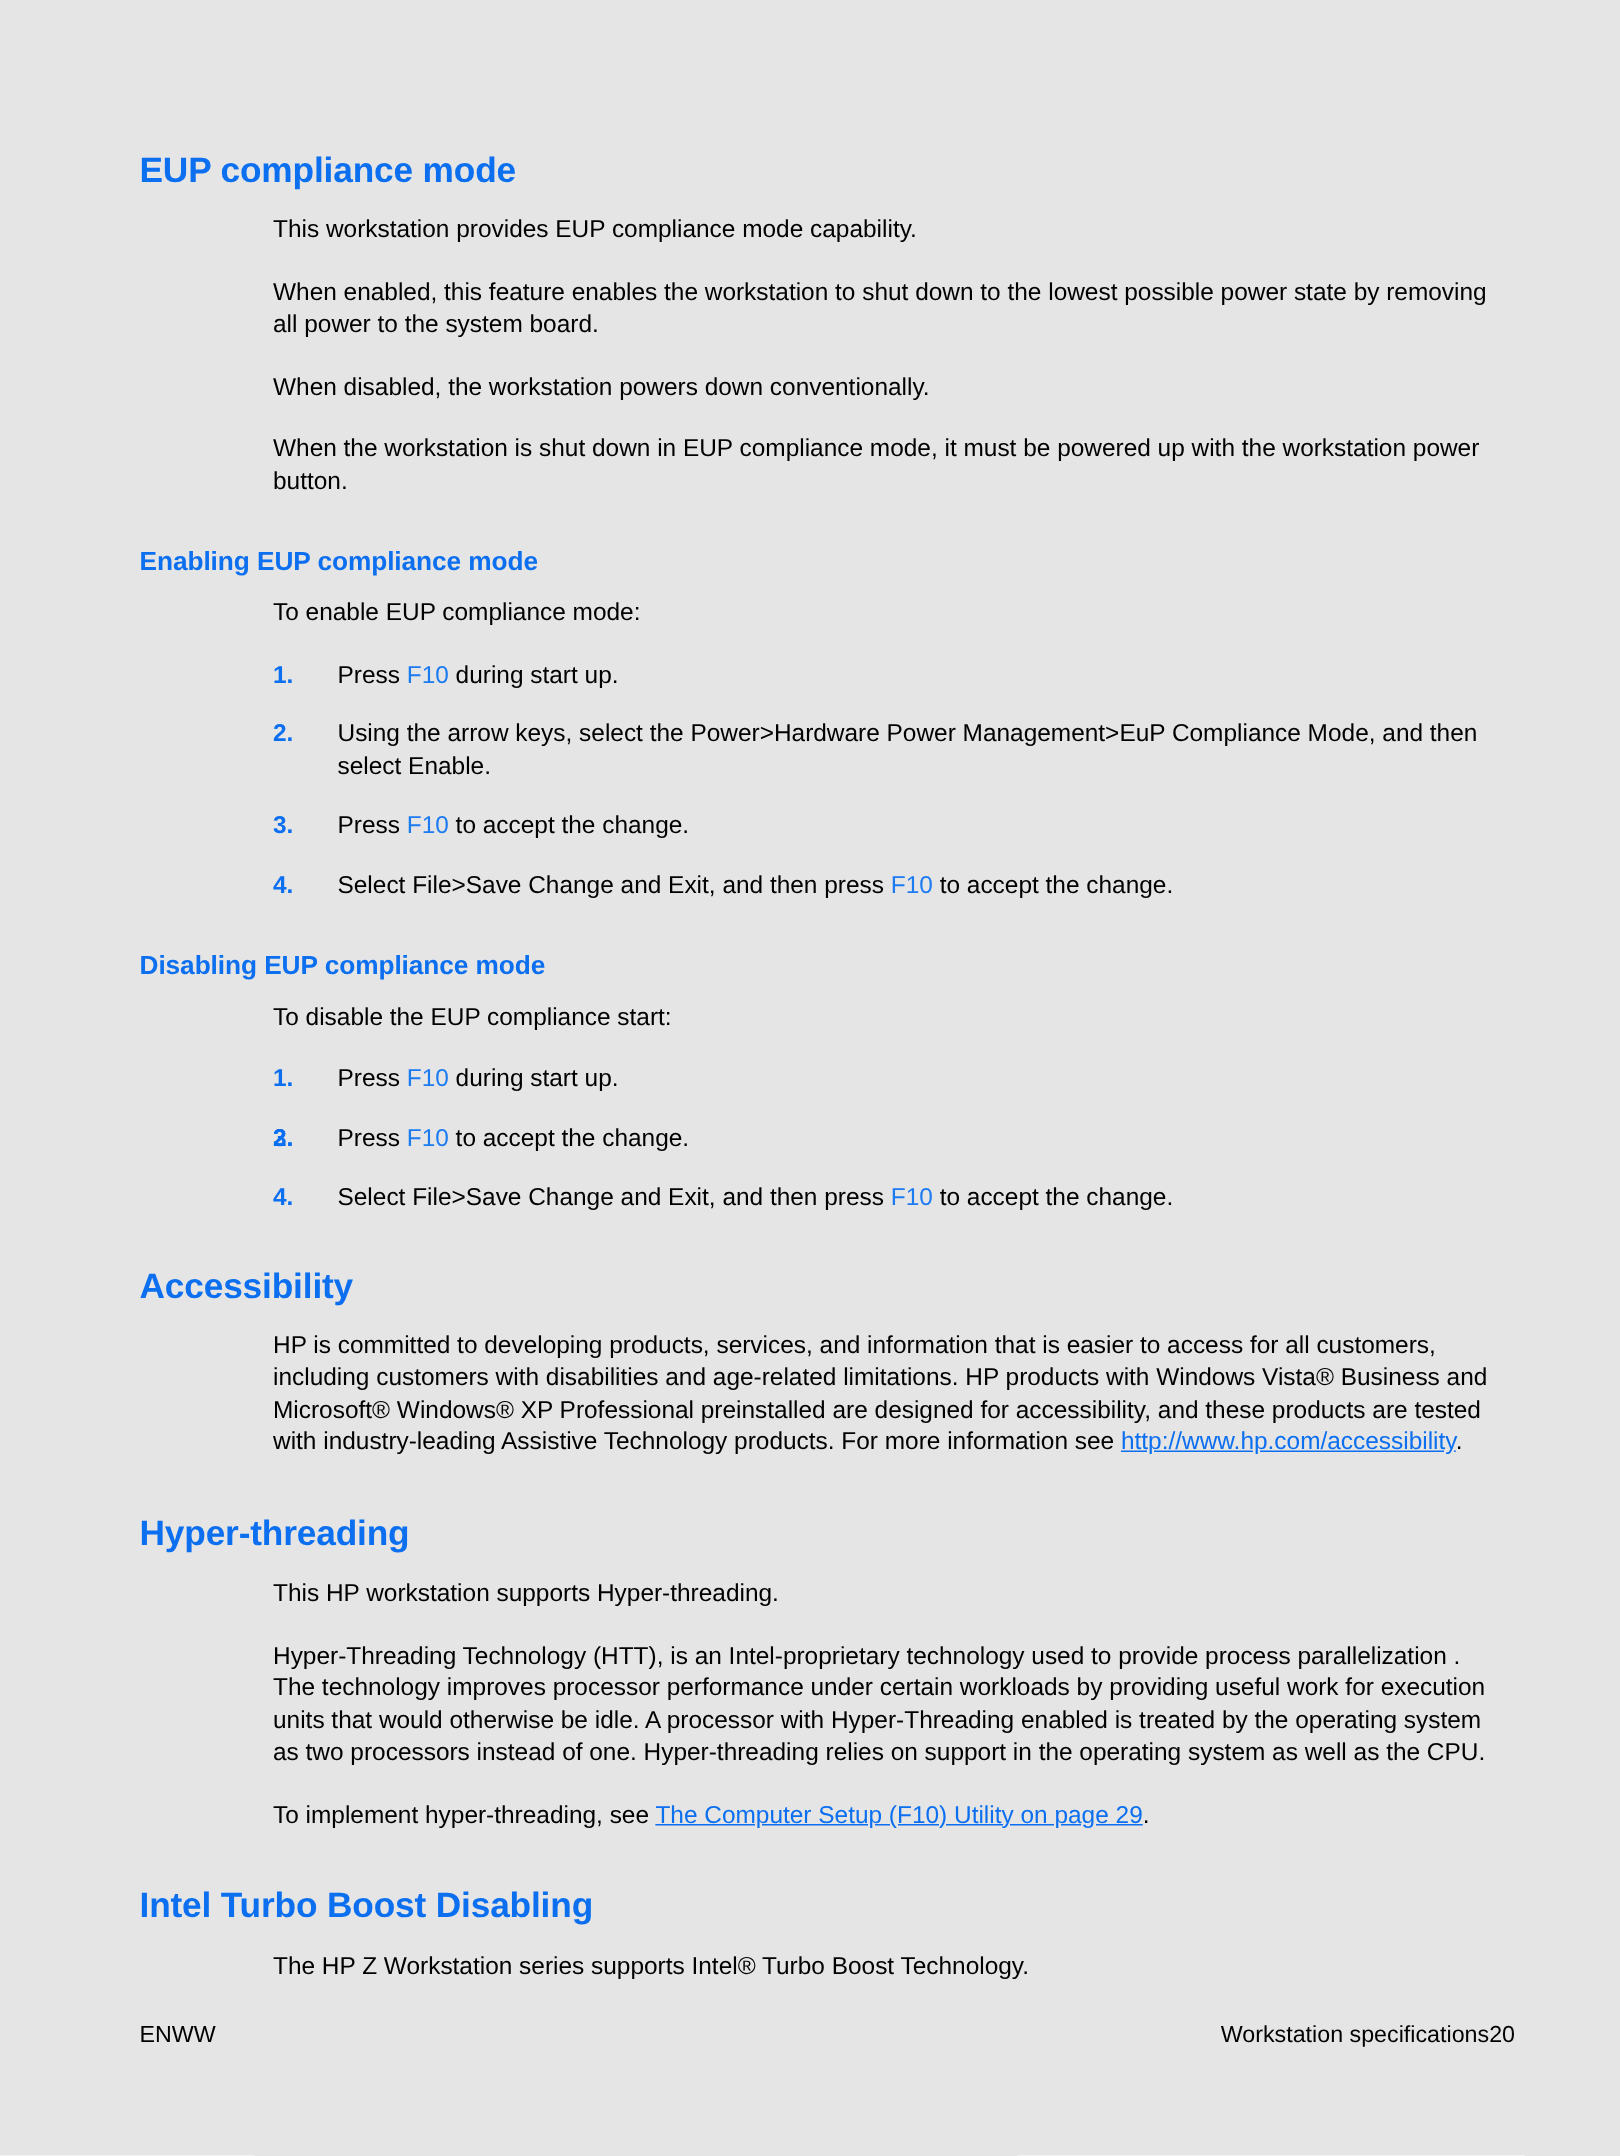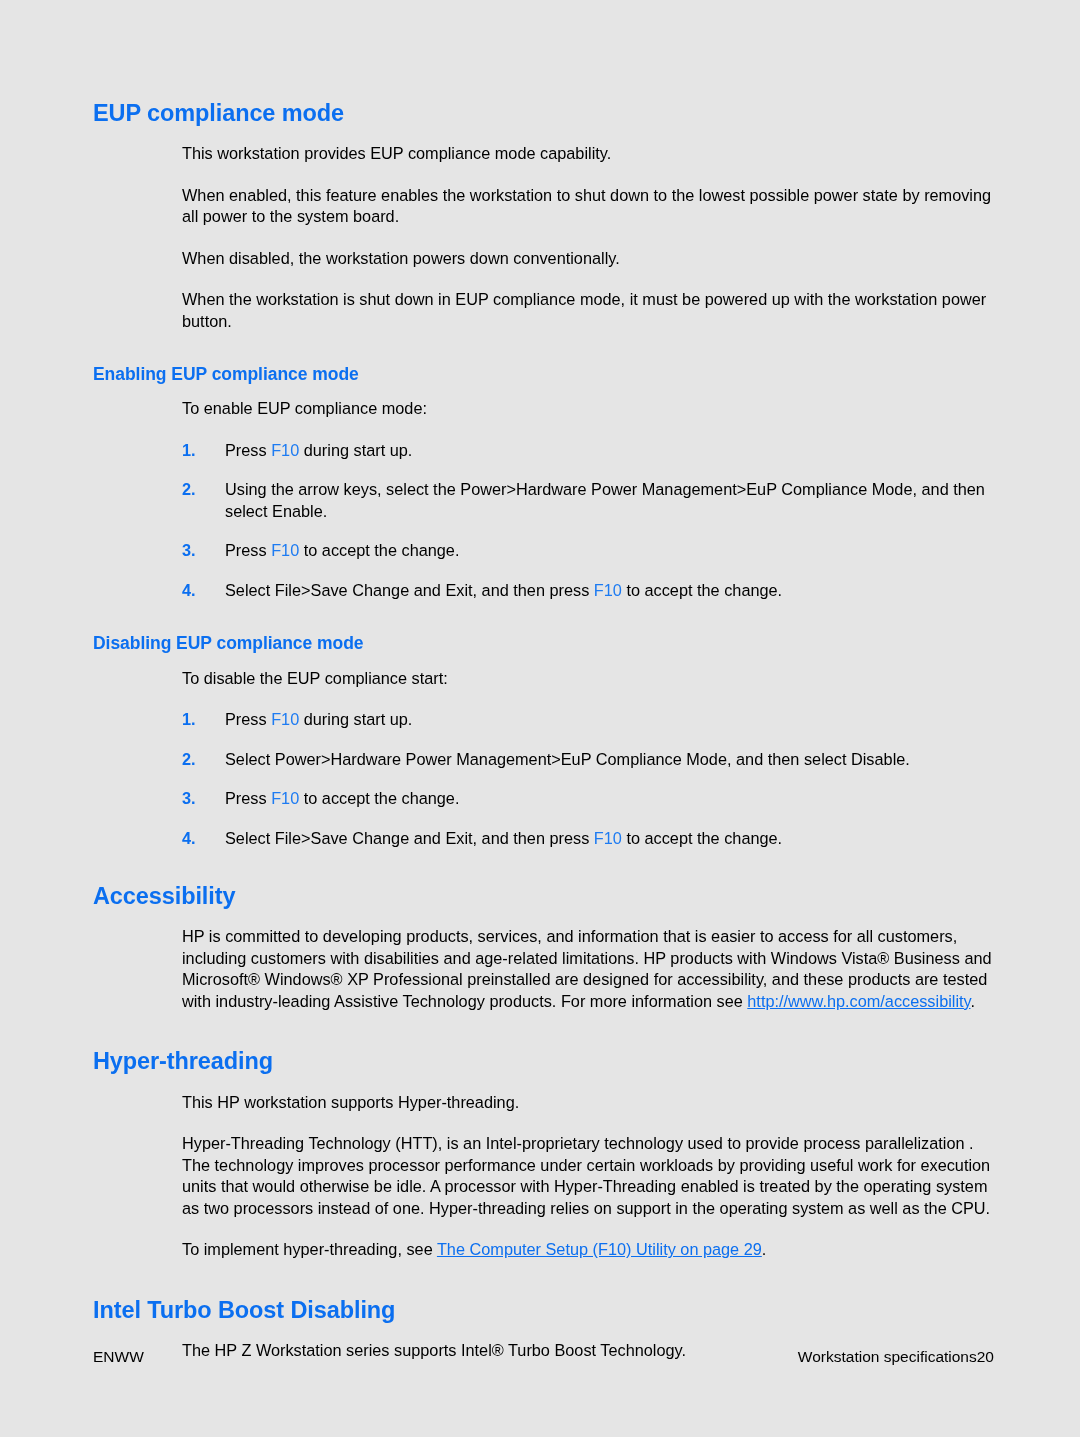--- a/index.html
+++ b/index.html
@@ -84,21 +84,21 @@
     text-decoration: underline;
   }
 
   .sec-gap-1 { height: 12px; }
   .sec-gap-2 { height: 14px; }
   .sec-gap-3 { height: 16px; }
 
   .footer {
     position: absolute;
     left: 93px;
-    right: 86px;
+    right: 70px;
     top: 1348px;
     display: flex;
     justify-content: space-between;
     align-items: baseline;
     font-size: 15.5px;
     color: #000;
   }
   .footer .right {
     display: flex;
   }
@@ -130,21 +130,21 @@
         </ol>
     </div>
 
     <div class="sec-gap-2"></div>
 
     <h2 class="sub-title">Disabling EUP compliance mode</h2>
     <div class="body-block">
       <p class="para">To disable the EUP compliance start:</p>
       <ol class="steps">
           <li><span class="num">1.</span><span>Press <span class="kf">F10</span> during start up.</span></li>
-          <li><span class="num">2.</span><span>Select <span class="b">Power&gt;Hardware Power Management&gt;EuP Compliance Mode</span>, and then select <span class="b">Disable</span>.</span></li>
+          <li><span class="num">2.</span></li>
           <li><span class="num">3.</span><span>Press <span class="kf">F10</span> to accept the change.</span></li>
           <li><span class="num">4.</span><span>Select <span class="b">File&gt;Save Change and Exit</span>, and then press <span class="kf">F10</span> to accept the change.</span></li>
         </ol>
     </div>
 
     <div class="sec-gap-3"></div>
 
     <h1 class="sec-title">Accessibility</h1>
     <div class="body-block">
       <p class="para">HP is committed to developing products, services, and information that is easier to access for all customers, including customers with disabilities and age-related limitations. HP products with Windows Vista® Business and Microsoft® Windows® XP Professional preinstalled are designed for accessibility, and these products are tested with industry-leading Assistive Technology products. For more information see <a class="doclink" href="#">http://www.hp.com/accessibility</a>.</p>

